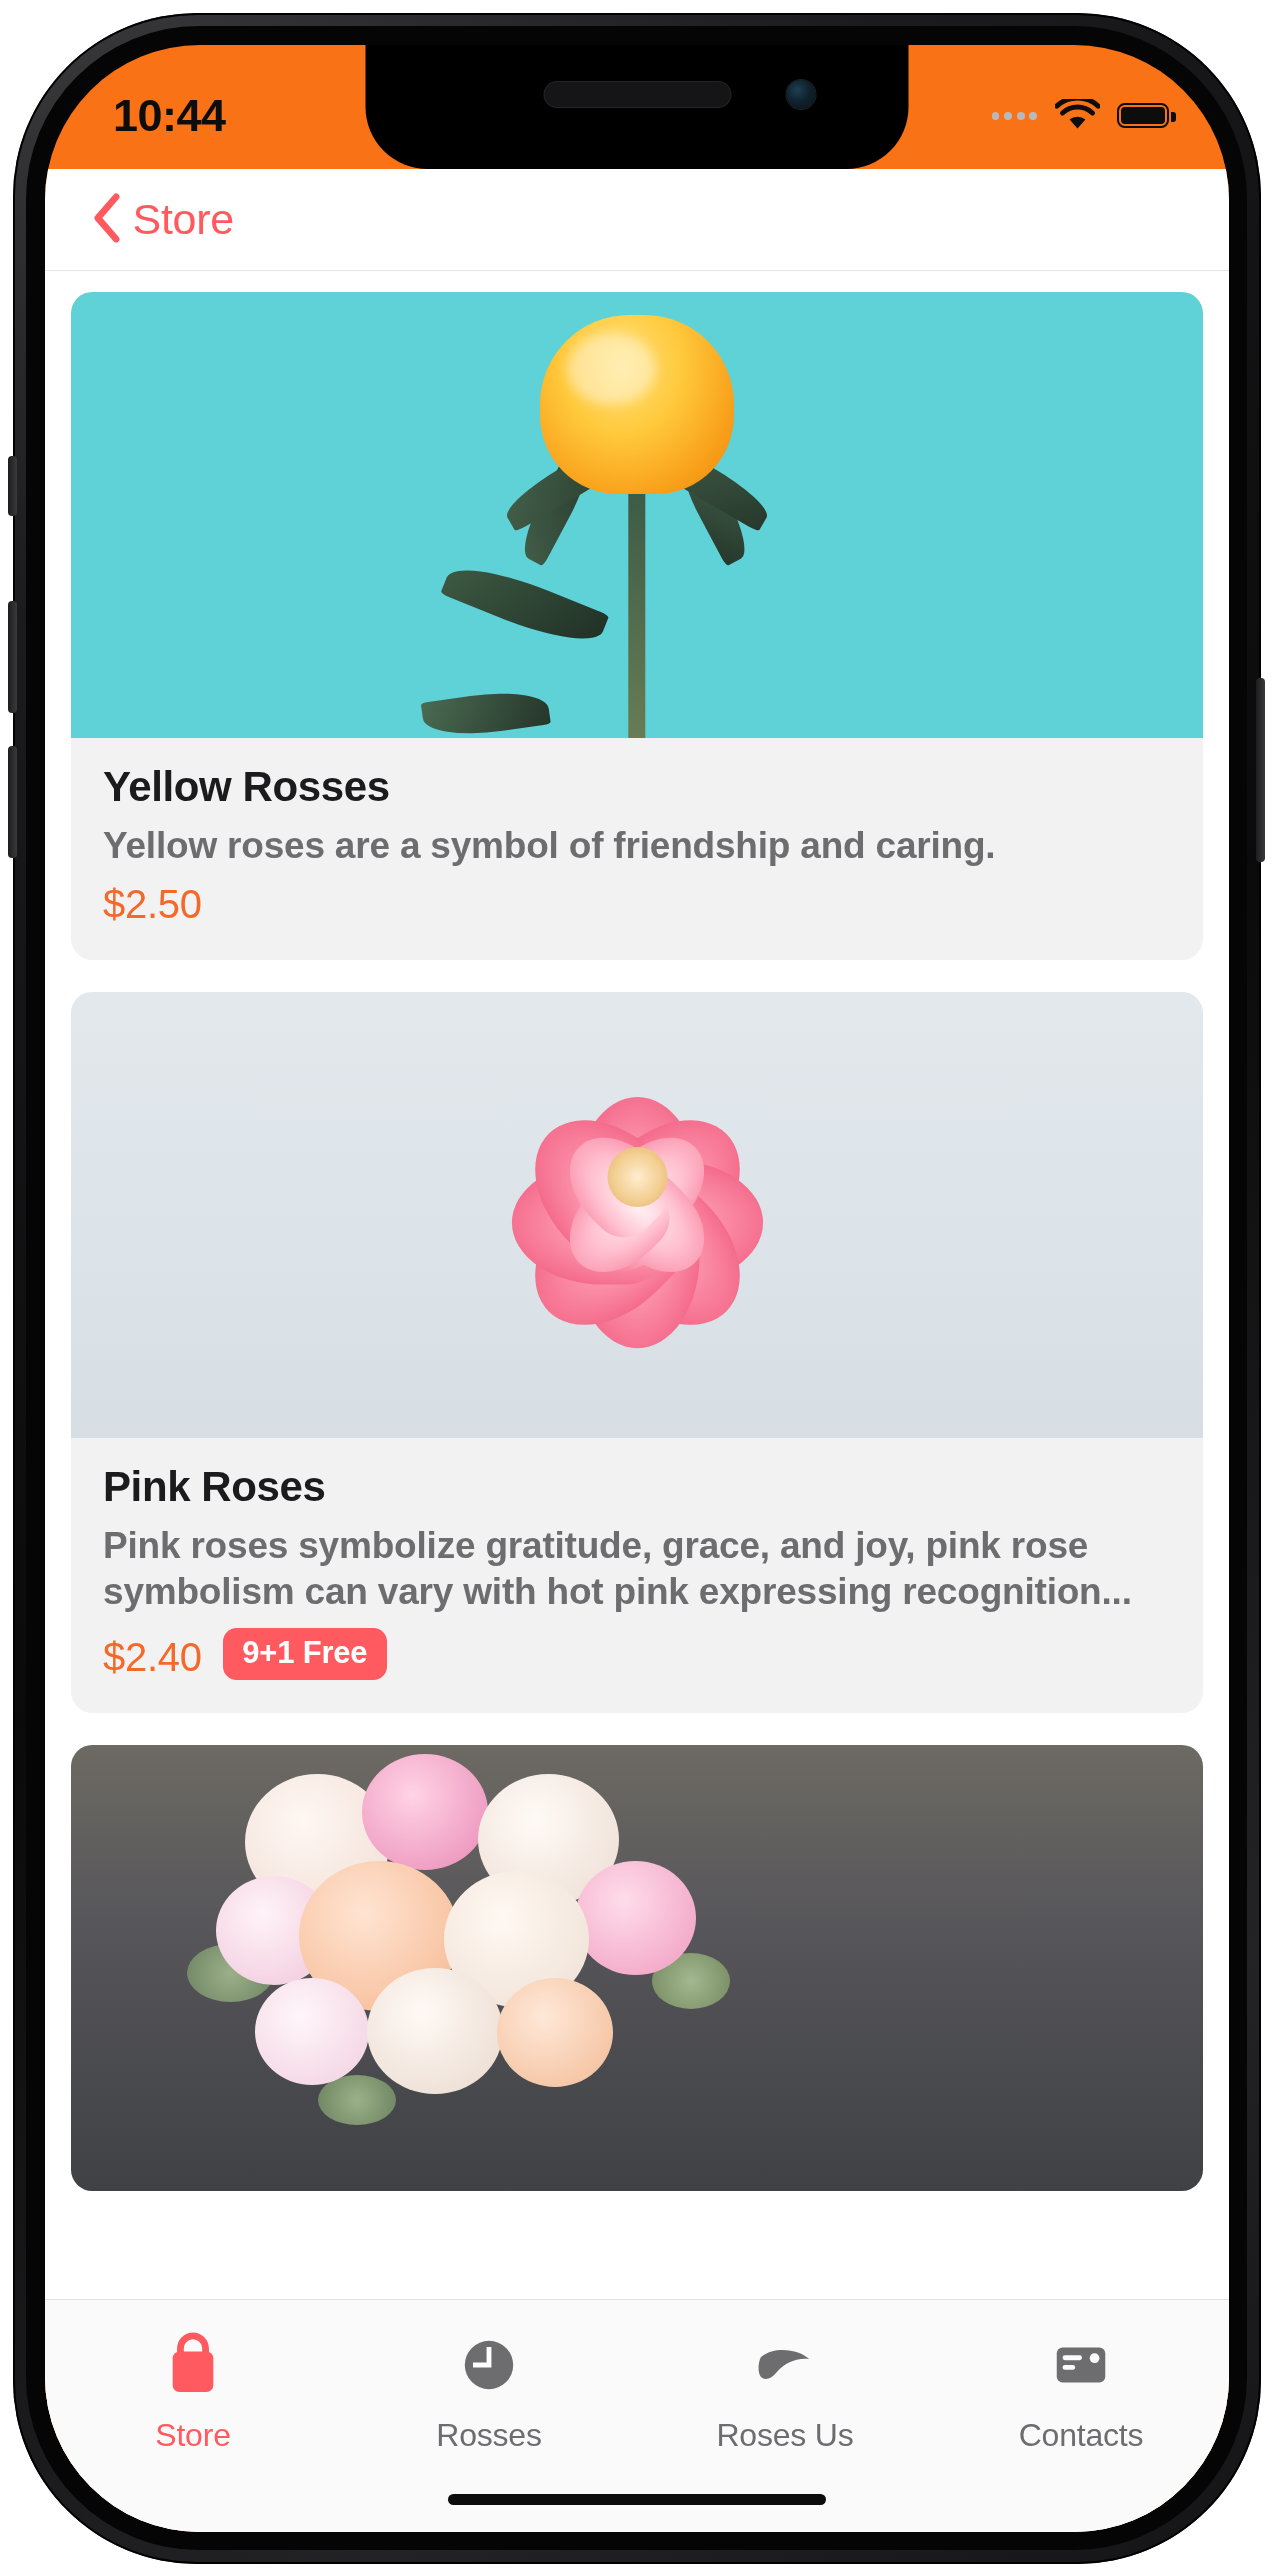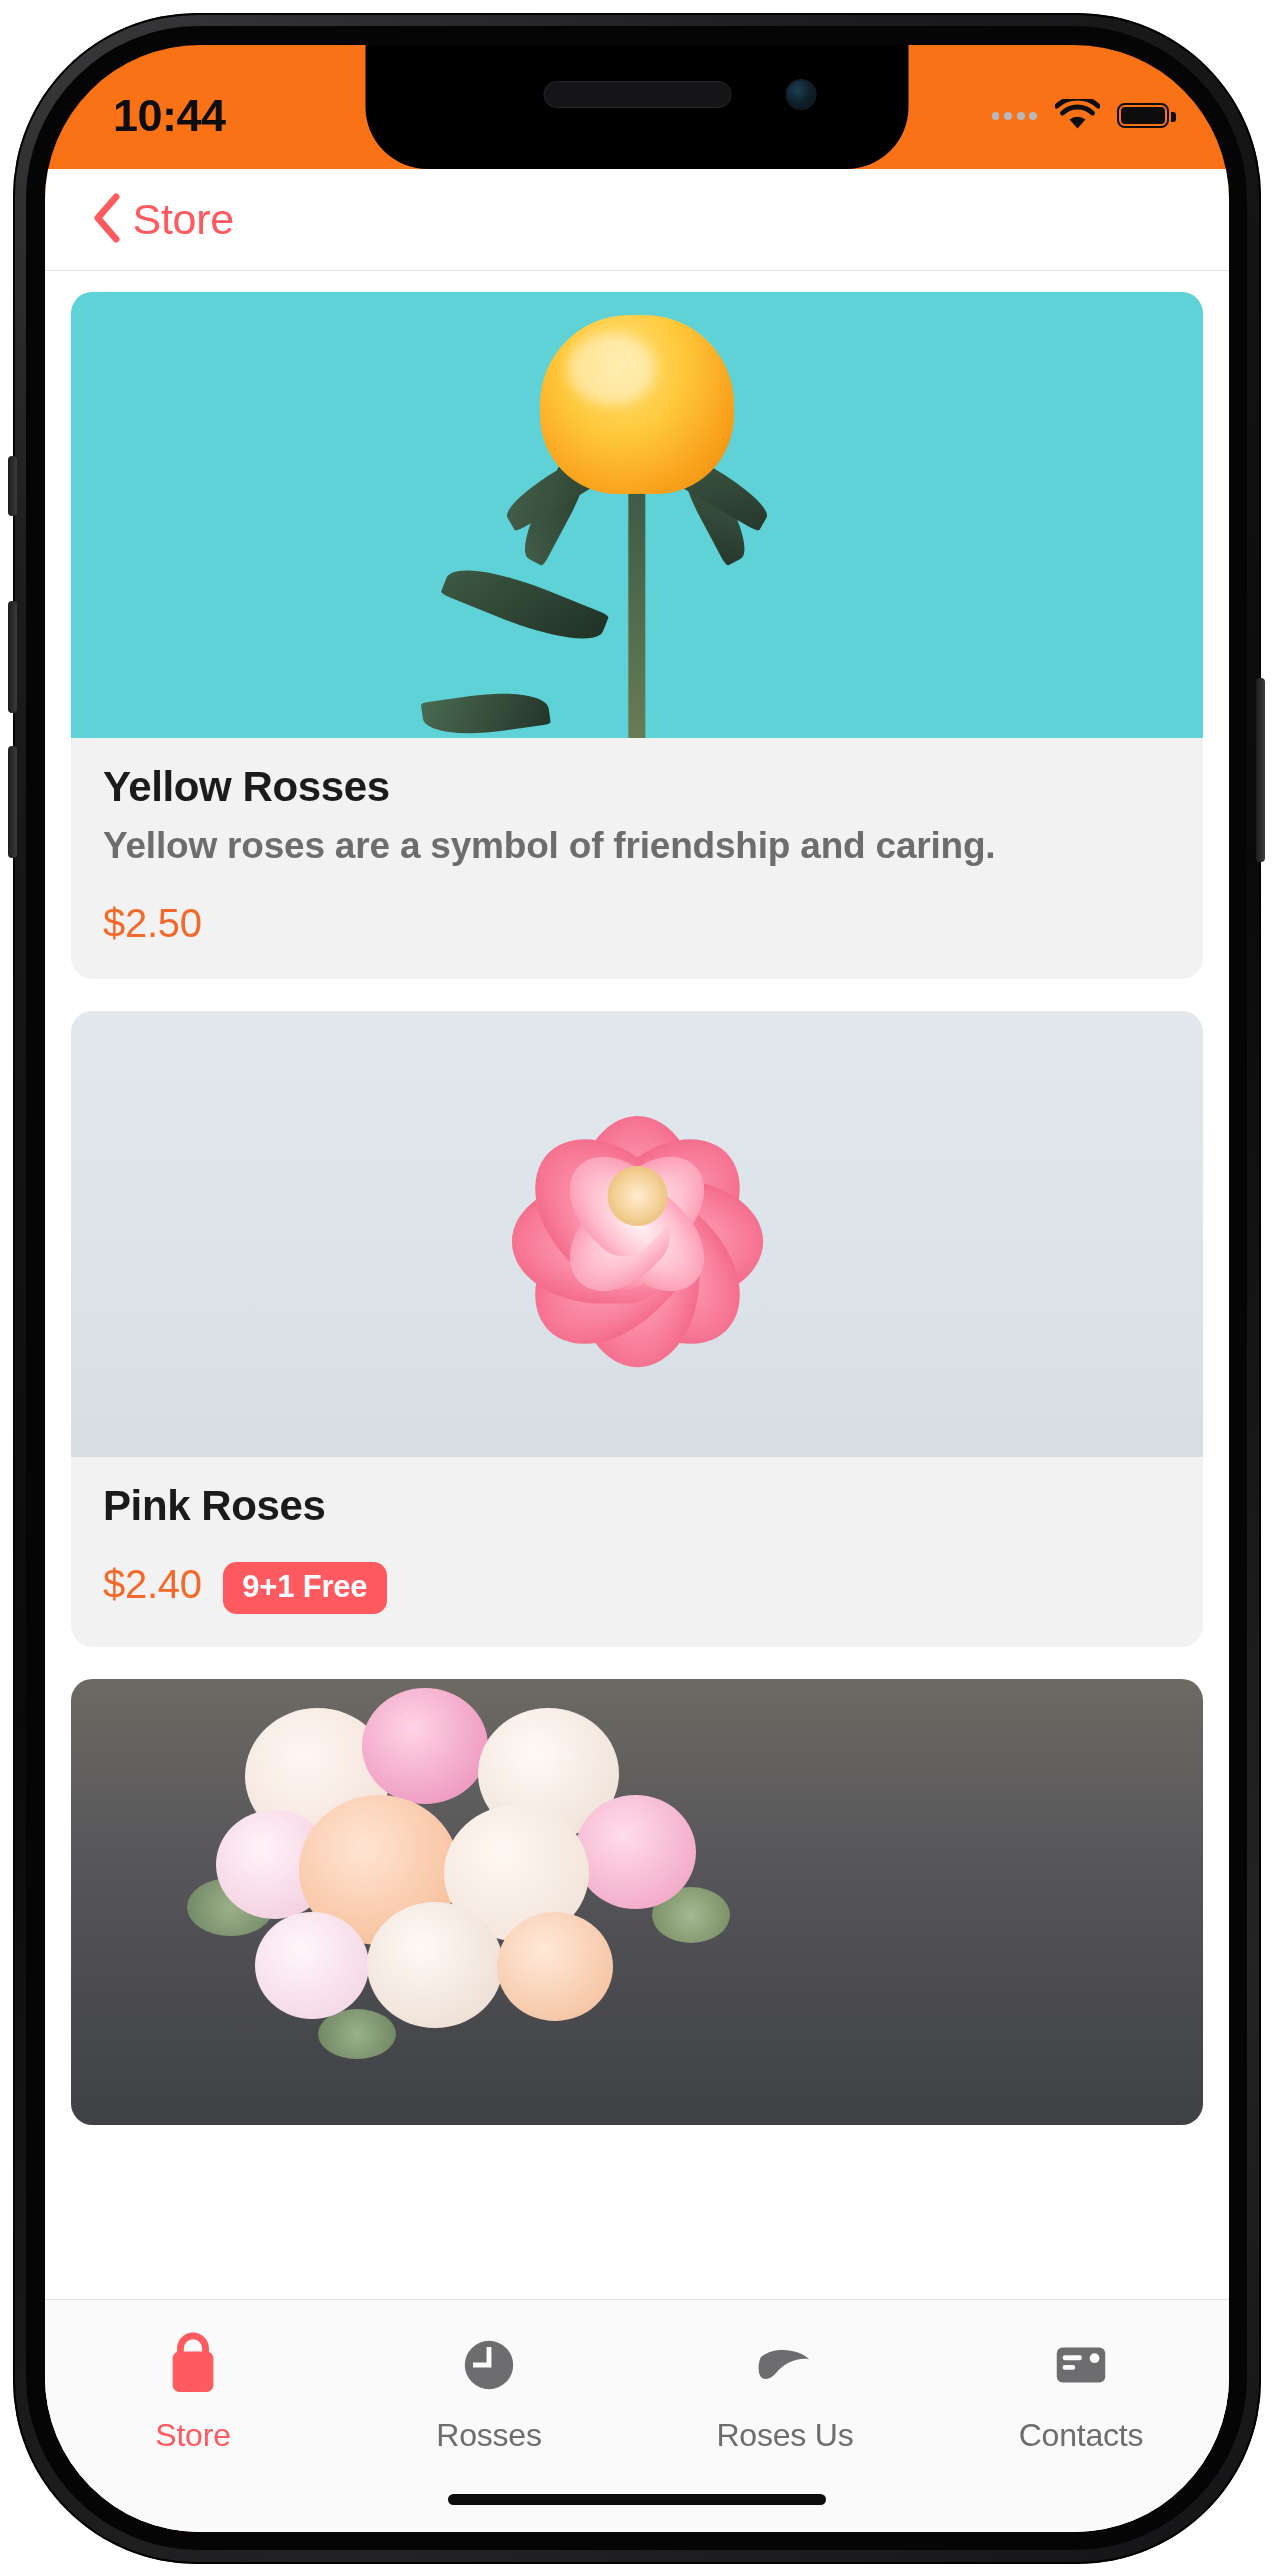--- a/index.html
+++ b/index.html
@@ -139,21 +139,21 @@
   .card-body{ padding:25px 32px 33px 32px; }
   .card-title{
     font-size:42px; font-weight:700; color:#1b1b1d;
     letter-spacing:-0.4px; margin-bottom:11.6px;
   }
   .card-desc{
     font-size:37px; font-weight:700; color:#6d6d70;
     line-height:1.25; letter-spacing:-0.2px;
   }
   .card-footer{
-    margin-top:32px; display:flex; align-items:flex-start; gap:21.3px;
+    margin-top:13px; display:flex; align-items:flex-end; gap:21.3px;
   }
   .card-price{
     font-size:40px; font-weight:400; color:#f4692a; letter-spacing:-0.3px;
   }
   .card-badge{
     background:#ff5a5f; color:#ffffff;
     font-size:31px; font-weight:600;
     padding:6.8px 19.4px 8.7px 19.4px; border-radius:13.6px;
     letter-spacing:-0.2px; white-space:nowrap;
   }
@@ -356,20 +356,21 @@
               <div class="pet p8"></div>
             <div class="pet inner p2"></div>
               <div class="pet inner p4"></div>
             <div class="pet inner p6"></div>
               <div class="pet inner p8"></div>
             <div class="pcenter"></div>
           </div>
         </div>
         <div class="card-body">
           <div class="card-title">Pink Roses</div>
+          <div class="card-desc">Pink roses symbolize gratitude, grace, and joy, pink rose symbolism can vary with hot pink expressing recognition...</div>
           <div class="card-footer">
             <div class="card-price">$2.40</div>
             <div class="card-badge">9+1 Free</div>
           </div>
         </div>
       </div>
 
       <div class="product-card">
         <div class="card-photo photo-bouquet">
           <div class="blob g1"></div>

